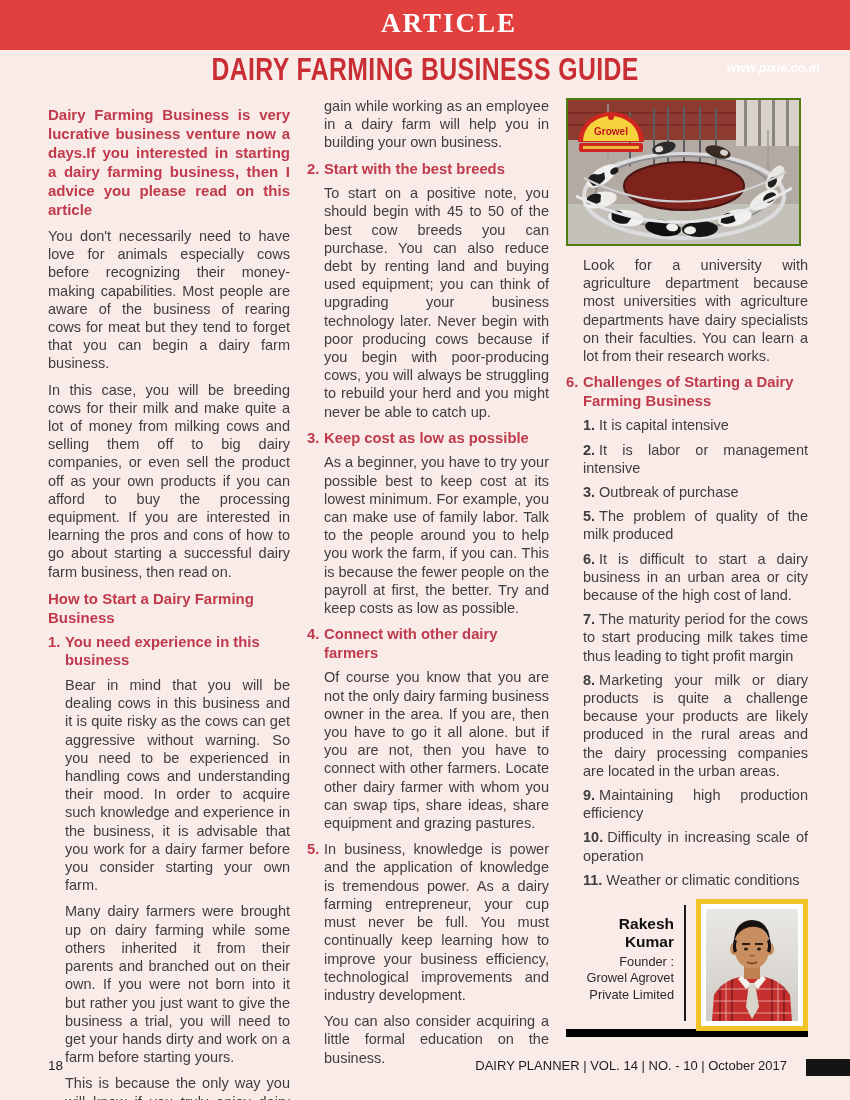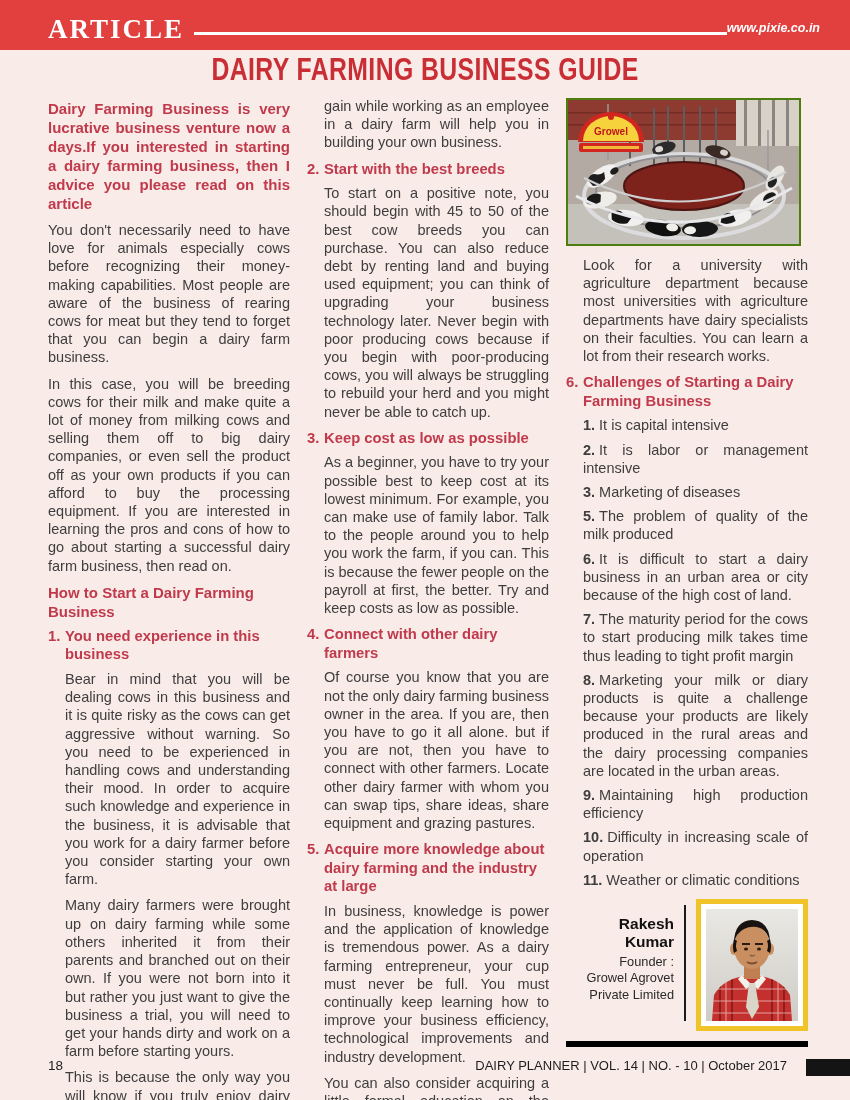--- a/index.html
+++ b/index.html
@@ -1,46 +1,46 @@
 <!DOCTYPE html>
 <html><head>
 <meta charset="utf-8">
 <style>
   html,body{margin:0;padding:0;}
   body{width:850px;height:1100px;background:#f8ebe8;font-family:"Liberation Sans",sans-serif;}
   .page{position:absolute;top:0;left:0;width:850px;height:1100px;background:#f8ebe8;overflow:hidden;}
 
   
-  .topbar{position:absolute;top:0;left:0;right:0;height:50px;background:#e2403f;display:flex;align-items:center;}
+  .topbar{position:absolute;top:0;left:0;right:0;height:50px;background:#e2403f;display:flex;align-items:center;flex-direction:column;}
   .article-label{font-family:"Liberation Serif",serif;font-weight:bold;color:#fff;font-size:27px;letter-spacing:2px;margin:8px 0 0 48px;}
   .hrule{width:538px;height:3px;background:#fff;margin:16px 0 0 10px;}
   .site{margin-left:auto;margin-right:30px;color:#fff;font-style:italic;font-weight:bold;font-size:12.5px;margin-top:6px;}
 
   
   .title{position:absolute;top:52px;left:0;width:100%;text-align:center;color:#ca2e35;font-size:31px;font-weight:bold;margin:0;}
   .title span{display:inline-block;transform:scaleX(0.8);transform-origin:center;white-space:nowrap;letter-spacing:0.5px;}
 
   
   .cols{position:absolute;top:97px;left:48px;width:762px;display:flex;gap:17px;}
   .col{width:242px;flex:0 0 242px;}
   .body{font-size:14.5px;line-height:18.2px;color:#3f3e3e;text-align:justify;margin:0 0 8px;}
   .ind{padding-left:17px;}
-  .intro{font-weight:bold;color:#c03a4c;font-size:15px;line-height:19px;text-align:justify;margin:2px 0 8px;}
+  .intro{font-weight:bold;color:#c03a4c;font-size:15px;line-height:19px;text-align:justify;margin:8px 0 8px;}
   .red-h{font-weight:bold;color:#c03a4c;font-size:15px;line-height:19px;margin:2px 0 6px;}
   .sec-head{position:relative;padding-left:17px;font-weight:bold;color:#c03a4c;font-size:14.8px;line-height:18.6px;margin:2px 0 6px;}
   .sec-head .num{position:absolute;left:0;}
   .item{font-size:14.5px;line-height:18.2px;color:#3f3e3e;margin:0 0 6px;padding-left:17px;text-align:justify;}
   .inum{font-weight:bold;margin-right:4px;}
 
   
   .photo{width:231px;height:144px;border:2px solid #4d7c0f;margin:1px 0 10px;background:#b6aea6;}
   .photo svg{display:block;}
 
   
-  .author{margin-top:10px;display:flex;align-items:center;border-bottom:6px solid #000000;padding-bottom:12px;}
+  .author{margin-top:10px;display:flex;align-items:center;border-bottom:8px solid #000000;padding-bottom:0;}
   .a-text{flex:1;text-align:right;padding-right:10px;padding-bottom:10px;}
   .a-name{font-weight:bold;font-size:15.5px;color:#111;margin-bottom:3px;}
   .a-line{font-size:12.8px;color:#2a2a2a;line-height:16.5px;}
   .a-div{width:2px;background:#1a1a1a;align-self:stretch;margin:6px 10px 8px 0;}
   .a-photo{border:5px solid #f0c428;background:#fff;padding:5px;margin-bottom:-2px;position:relative;}
   .a-photo svg{display:block;}
 
   
   .footer{position:absolute;top:1056px;left:0;right:0;height:22px;}
   .pagenum{position:absolute;left:48px;top:2px;font-size:13.5px;color:#222;}
@@ -88,21 +88,20 @@
         <span>Keep cost as low as possible</span>
       </div>
       <p class="body ind">As a beginner, you have to try your possible best to keep cost at its lowest minimum. For example, you can make use of family labor. Talk to the people around you to help you work the farm, if you can. This is because the fewer people on the payroll at first, the better. Try and keep costs as low as possible.</p>
       <div class="sec-head">
         <span class="num">4.</span>
         <span>Connect with other dairy farmers</span>
       </div>
       <p class="body ind">Of course you know that you are not the only dairy farming business owner in the area. If you are, then you have to go it all alone. but if you are not, then you have to connect with other farmers. Locate other dairy farmer with whom you can swap tips, share ideas, share equipment and grazing pastures.</p>
       <div class="sec-head">
         <span class="num">5.</span>
-        <span>Acquire more knowledge about dairy farming and the industry at large</span>
       </div>
       <p class="body ind">In business, knowledge is power and the application of knowledge is tremendous power. As a dairy farming entrepreneur, your cup must never be full. You must continually keep learning how to improve your business efficiency, technological improvements and industry development.</p>
       <p class="body ind">You can also consider acquiring a little formal education on the business.</p>
     </section>
 
     <section class="col">
 
       <div class="photo">
         <svg width="231" height="144" viewBox="0 0 231 144" xmlns="http://www.w3.org/2000/svg">
           <rect x="0" y="0" width="231" height="144" fill="#b3aba3"></rect>
@@ -193,21 +192,21 @@
 
       <p class="body ind">Look for a university with agriculture department because most universities with agriculture departments have dairy specialists on their faculties. You can learn a lot from their research works.</p>
 
       <div class="sec-head">
         <span class="num">6.</span>
         <span>Challenges of Starting a Dairy Farming Business</span>
       </div>
 
       <p class="item"><span class="inum">1.</span><span>It is capital intensive</span></p>
       <p class="item"><span class="inum">2.</span><span>It is labor or management intensive</span></p>
-      <p class="item"><span class="inum">3.</span><span>Marketing of diseases</span></p>
+      <p class="item"><span class="inum">3.</span><span>Outbreak of purchase</span></p>
       <p class="item"><span class="inum">5.</span><span>The problem of quality of the milk produced</span></p>
       <p class="item"><span class="inum">6.</span><span>It is difficult to start a dairy business in an urban area or city because of the high cost of land.</span></p>
       <p class="item"><span class="inum">7.</span><span>The maturity period for the cows to start producing milk takes time thus leading to tight profit margin</span></p>
       <p class="item"><span class="inum">8.</span><span>Marketing your milk or diary products is quite a challenge because your products are likely produced in the rural areas and the dairy processing companies are located in the urban areas.</span></p>
       <p class="item"><span class="inum">9.</span><span>Maintaining high production efficiency</span></p>
       <p class="item"><span class="inum">10.</span><span>Difficulty in increasing scale of operation</span></p>
       <p class="item"><span class="inum">11.</span><span>Weather or climatic conditions</span></p>
 
       <div class="author">
         <div class="a-text">

